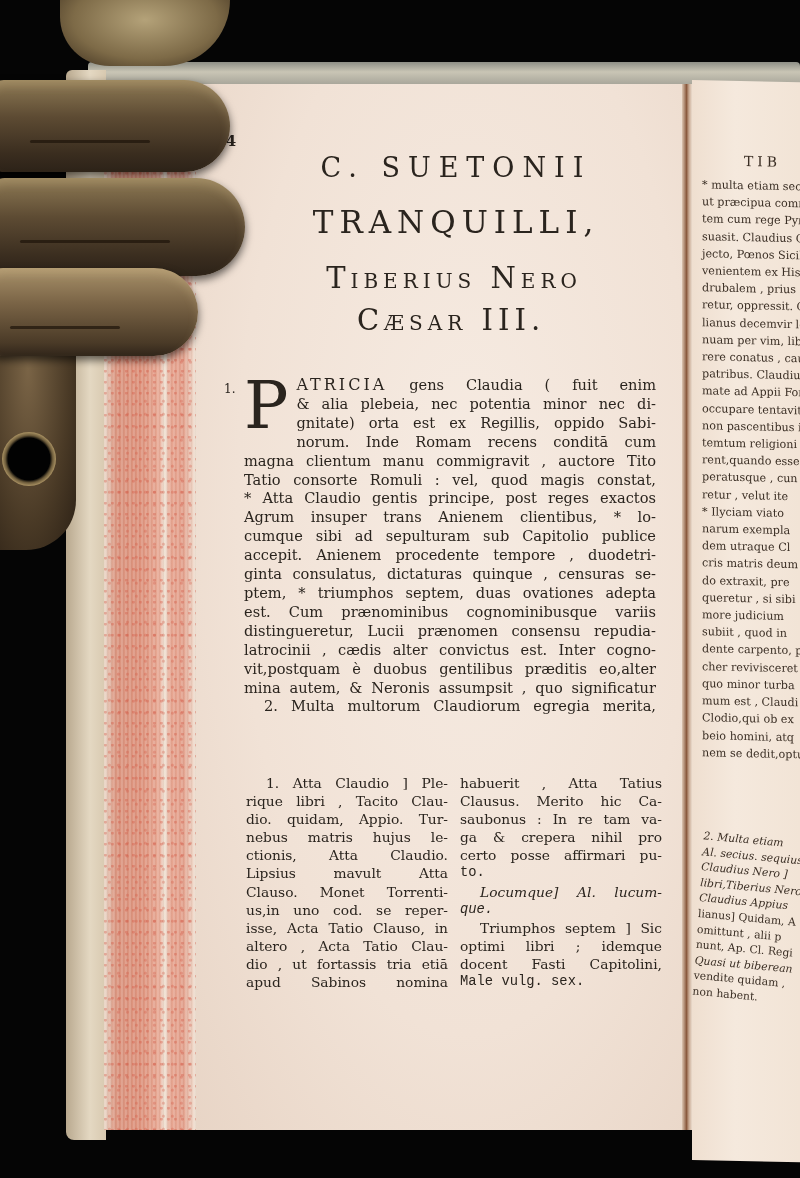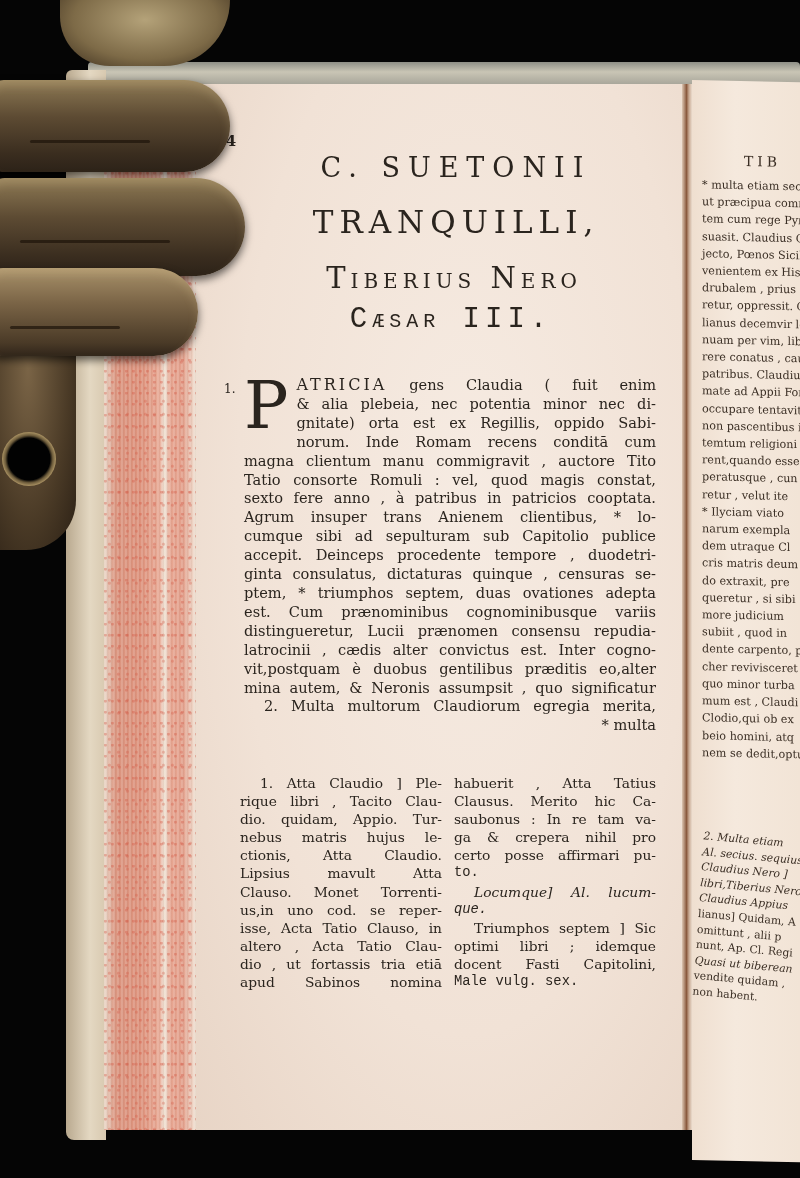--- a/index.html
+++ b/index.html
@@ -58,39 +58,39 @@
     position: absolute; left: 8px; top: 48px; font-size: 15px; font-weight: bold;
     letter-spacing: 0.5px;
   }
   .title-block { position: absolute; left: 0; right: 0; top: 60px; text-align: center; }
   .title-line1 {
     font-size: 27px; letter-spacing: 8px; margin: 0; line-height: 48px;
     padding-left: 28px;
   }
   .title-line2 { font-size: 31px; letter-spacing: 6px; margin: 10px 0 0; line-height: 40px; padding-left: 28px; }
   .title-line3 { font-size: 29px; letter-spacing: 5px; margin: 18px 0 0; line-height: 36px; font-variant: small-caps; padding-left: 24px; }
-  .title-line4 { font-size: 29px; letter-spacing: 5px; margin: 6px 0 17px; line-height: 36px; font-variant: small-caps; padding-left: 18px; font-family: Liberation Mono, monospace; }
+  .title-line4 { font-size: 29px; letter-spacing: 5px; margin: 6px 0 17px; line-height: 36px; font-variant: small-caps; padding-left: 18px; }
 
   .body-text {
     position: absolute; left: 48px; top: 292px; width: 412px;
     font-size: 14.6px; line-height: 18.9px; text-align: justify;
   }
   .para-num { position: absolute; left: -20px; top: 4px; font-size: 12px; }
   .dropcap {
     float: left; font-size: 66px; line-height: 56px; margin: 2px 8px 0 0;
     font-weight: normal;
   }
   .caps { letter-spacing: 3px; font-variant: small-caps; font-size: 16px; }
   .line { display: block; white-space: nowrap; }
   .line.just { text-align-last: justify; }
   .line.right { text-align: right; }
   .line.indent { padding-left: 20px; }
 
   .notes {
-    position: absolute; left: 44px; top: 690px; width: 416px;
+    position: absolute; left: 50px; top: 690px; width: 416px;
     display: flex; gap: 12px; font-size: 13.8px; line-height: 18.1px;
   }
   .note-col { width: 202px; }
   .note-col .line { text-align-last: justify; }
   .note-col .line.last { text-align-last: left; font-family: Liberation Mono, monospace; }
   .it { font-style: italic; }
 
   .rp-header { position: absolute; left: 52px; top: 72px; font-size: 14px; letter-spacing: 4px; }
   .rp-text { position: absolute; left: 10px; top: 96px; font-size: 11.2px; line-height: 17.2px; white-space: nowrap; }
   .rp-notes { position: absolute; left: 12px; top: 748px; font-size: 10.8px; line-height: 15.6px; white-space: nowrap; transform: rotate(4deg); transform-origin: left top; }
@@ -142,33 +142,32 @@
 
     <div class="body-text">
       <span class="para-num">1.</span>
       <span class="dropcap">P</span>
       <span class="line just"><span class="caps">ATRICIA</span><span> gens Claudia ( fuit enim</span></span>
       <span class="line just">&amp; alia plebeia, nec potentia minor nec di-</span>
       <span class="line just">gnitate) orta est ex Regillis, oppido Sabi-</span>
       <span class="line just">norum. Inde Romam recens conditā cum</span>
       <span class="line just">magna clientum manu commigravit , auctore Tito</span>
       <span class="line just">Tatio consorte Romuli : vel, quod magis constat,</span>
-      <span class="line just">sexto fere anno , à patribus in patricios cooptata.</span>
+      <span class="line just">* Atta Claudio gentis principe, post reges exactos</span>
       <span class="line just">Agrum insuper trans Anienem clientibus, * lo-</span>
       <span class="line just">cumque sibi ad sepulturam sub Capitolio publice</span>
-      <span class="line just">accepit. Deinceps procedente tempore , duodetri-</span>
+      <span class="line just">accepit. Anienem procedente tempore , duodetri-</span>
       <span class="line just">ginta consulatus, dictaturas quinque , censuras se-</span>
       <span class="line just">ptem, * triumphos septem, duas ovationes adepta</span>
       <span class="line just">est. Cum prænominibus cognominibusque variis</span>
       <span class="line just">distingueretur, Lucii prænomen consensu repudia-</span>
       <span class="line just">latrocinii , cædis alter convictus est. Inter cogno-</span>
       <span class="line just">vit,postquam è duobus gentilibus præditis eo,alter</span>
       <span class="line just">mina autem, &amp; Neronis assumpsit , quo significatur</span>
       <span class="line just indent">2. Multa multorum Claudiorum egregia merita,</span>
-      <span class="line right">* multa</span>
     </div>
 
     <div class="notes">
       <div class="note-col">
         <span class="line indent">1. Atta Claudio ] Ple-</span>
         <span class="line">rique libri , Tacito Clau-</span>
         <span class="line">dio. quidam, Appio. Tur-</span>
         <span class="line">nebus matris hujus le-</span>
         <span class="line">ctionis, Atta Claudio.</span>
         <span class="line">Lipsius mavult Atta</span>

